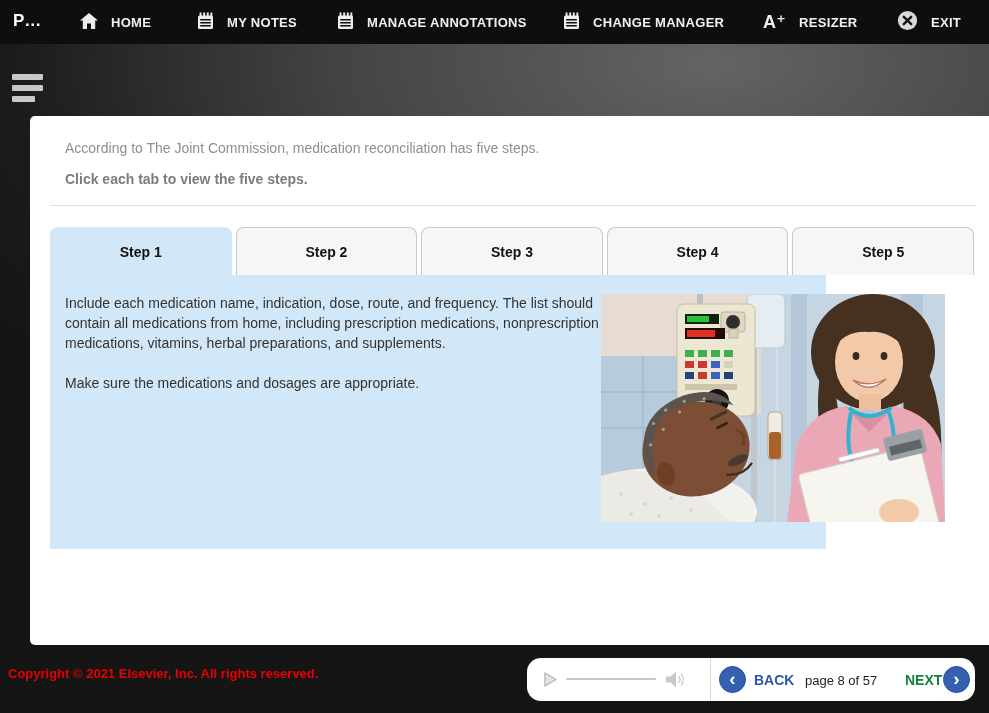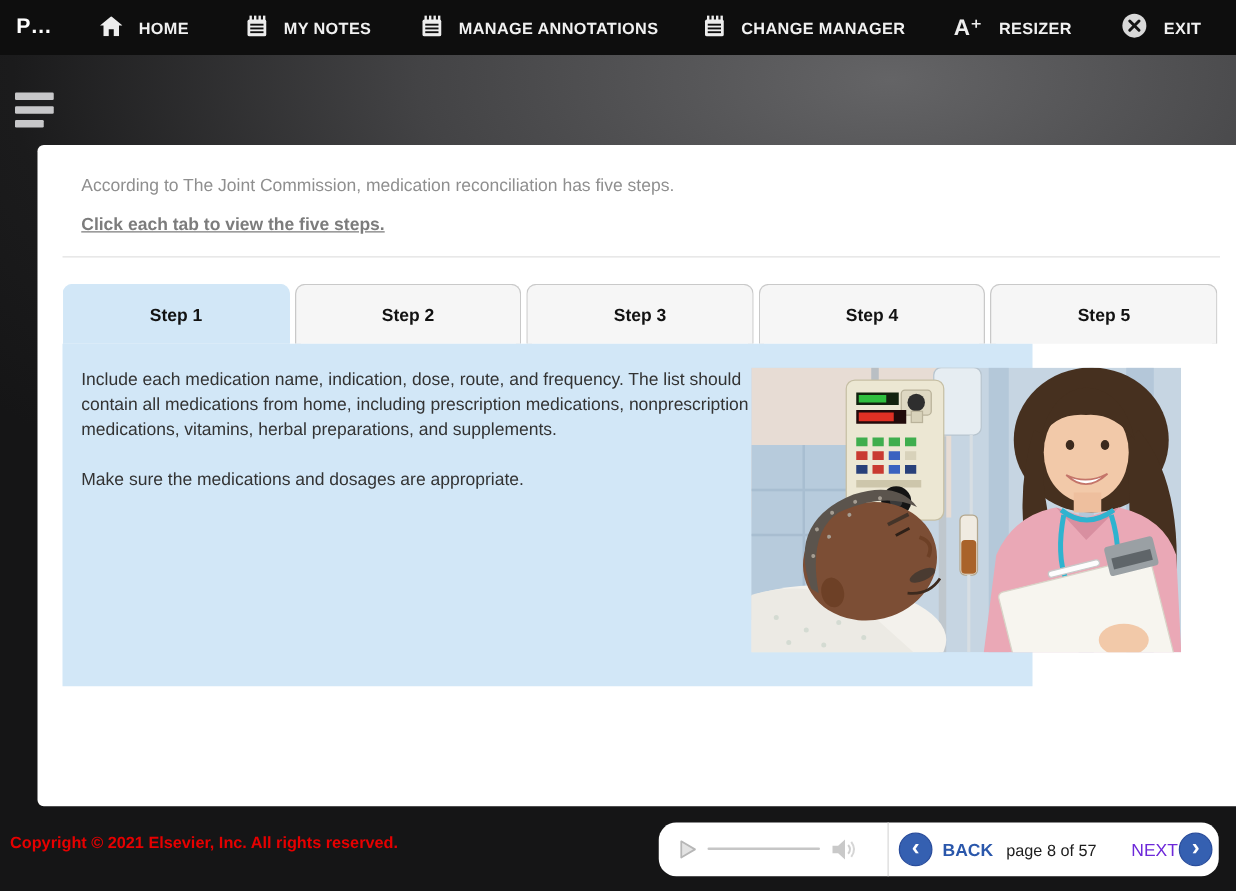--- a/index.html
+++ b/index.html
@@ -19,21 +19,21 @@
 
   
   .menu-icon{position:absolute;left:12px;top:74px;width:32px;cursor:pointer;}
   .menu-icon .bar{height:6px;background:#c7c7c9;border-radius:1px;margin-bottom:5px;width:31px;}
   .menu-icon .bar:last-child{width:23px;margin-bottom:0;}
   .header-title{position:absolute;left:54px;top:70px;font-size:22px;font-weight:bold;color:#efefef;}
 
   
   .card{position:absolute;left:30px;top:116px;width:966px;height:529px;background:#ffffff;border-radius:5px;}
   .intro{position:absolute;left:35px;top:24px;font-size:14px;color:#8f8f8f;}
-  .instruction{position:absolute;left:35px;top:55px;font-size:14px;font-weight:bold;color:#7c7c7c;text-decoration:underline;}
+  .instruction{position:absolute;left:35px;top:55px;font-size:14px;font-weight:bold;color:#7c7c7c;}
   .rule{position:absolute;left:20px;top:89px;width:926px;height:0;border-top:1px solid #e1e1e1;}
 
   .tabs{position:absolute;left:20px;top:111px;width:924px;height:48px;display:flex;gap:4px;}
   .tab{flex:1;border:1px solid #c9c9c9;border-bottom:none;border-radius:8px 8px 0 0;background:#f6f6f6;
        display:flex;align-items:center;justify-content:center;font-size:14px;font-weight:bold;color:#121212;cursor:pointer;text-align:center;}
   .tab.active{background:#d2e7f7;border-color:#d2e7f7;}
 
   .panel{position:absolute;left:20px;top:159px;width:776px;height:274px;background:#d2e7f7;}
   .panel-text{position:absolute;left:15px;top:18px;width:542px;font-size:14px;line-height:20px;color:#333333;}
   .panel-text .p2{margin-top:20px;}
@@ -49,21 +49,21 @@
   .pdivider{position:absolute;left:183px;top:0;width:1px;height:43px;background:#dadada;}
   .circle-btn{position:absolute;top:8px;width:27px;height:27px;border-radius:50%;
               background:#3560b1;border:1px solid #2a4d9c;box-sizing:border-box;
               color:#ffffff;display:flex;align-items:center;justify-content:center;
               font-size:19px;font-weight:bold;line-height:0;cursor:pointer;}
   .circle-btn span{position:relative;top:-1px;}
   .back-circle{left:192px;}
   .next-circle{left:416px;}
   .back-label{position:absolute;left:227px;top:14px;font-size:14px;font-weight:bold;color:#2a57ab;cursor:pointer;}
   .page-text{position:absolute;left:278px;top:15px;width:84px;text-align:left;font-size:13px;color:#1d1d1d;}
-  .next-label{position:absolute;left:378px;top:14px;font-size:14px;font-weight:normal;color:#6d28d9;cursor:pointer;}
+  .next-label{position:absolute;left:378px;top:14px;font-size:14px;font-weight:bold;color:#15803d;cursor:pointer;}
 </style>
 </head>
 <body>
 
 <div class="page">
 
   <div class="topnav">
     <div class="nav-title">P…</div>
 
     <div class="nav-item" id="nav-notes">

